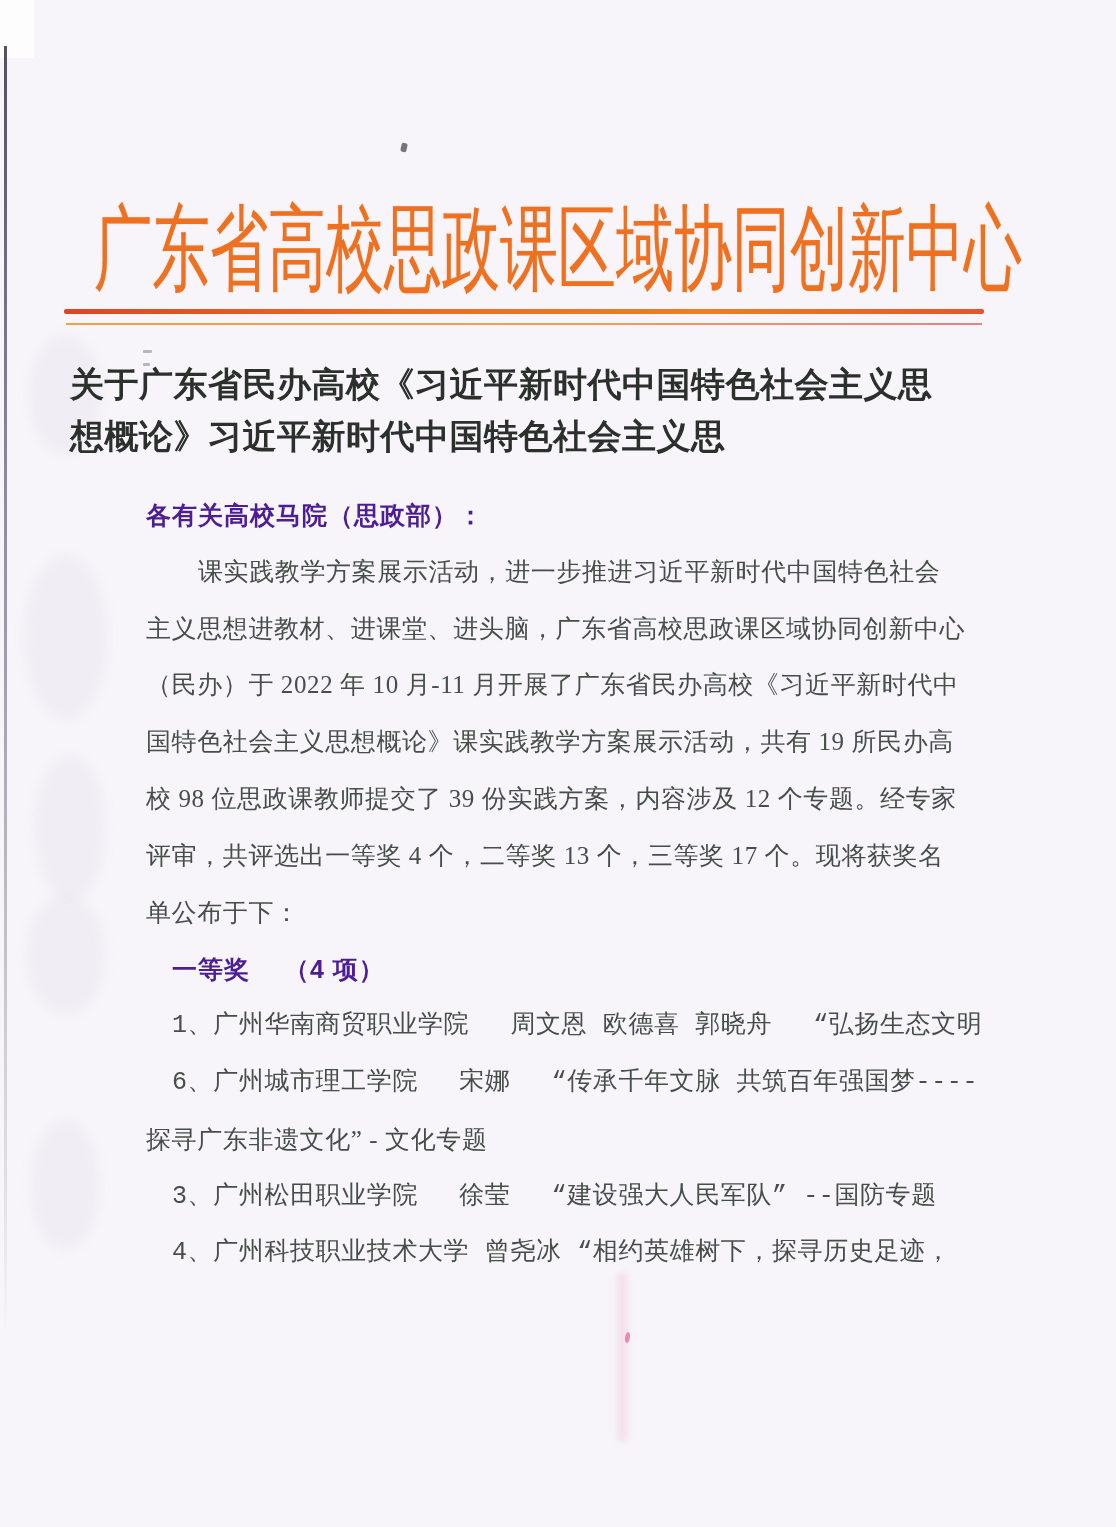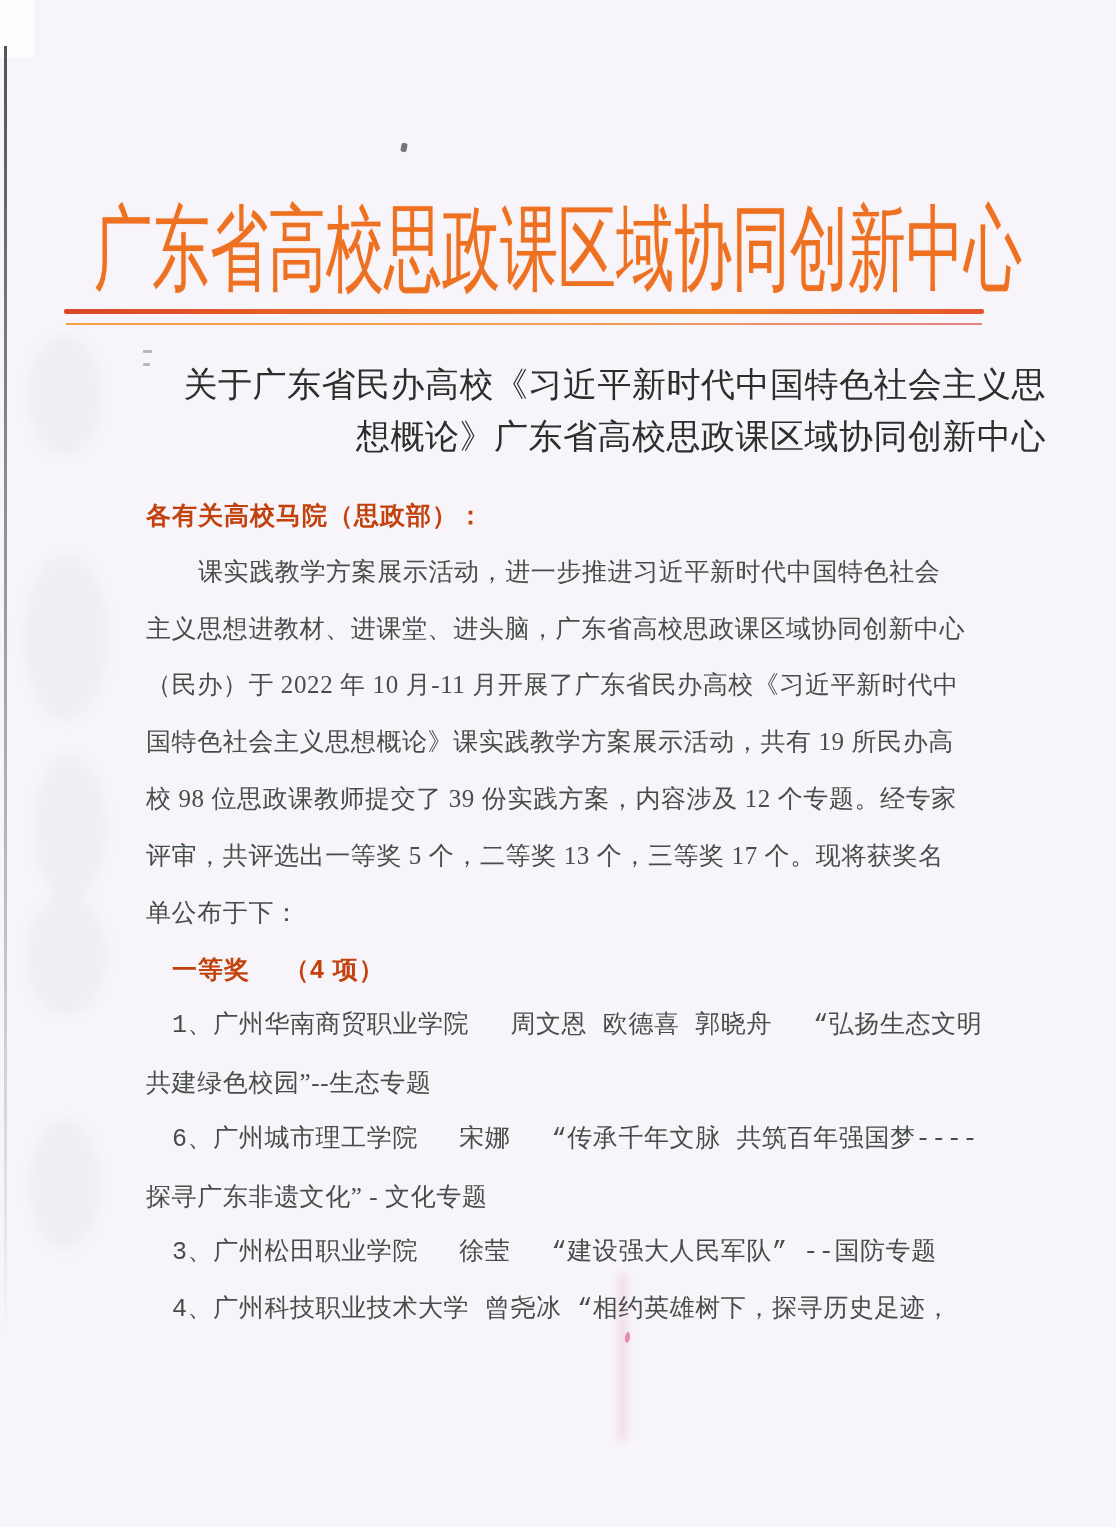--- a/index.html
+++ b/index.html
@@ -29,41 +29,41 @@
     background:linear-gradient(90deg,#dc4527 0%,#ea6b26 35%,#ef7f22 70%,#e4552d 100%);
     border-radius:2px;
   }
   .rule-thin{
     position:absolute;left:66px;top:323px;width:916px;height:2px;
     background:linear-gradient(90deg,#f2a23e 0%,#efa055 55%,#e58484 100%);
   }
   
   .doc-title{
     position:absolute;left:70px;top:358px;width:976px;
-    text-align:right;
+    text-align:left;
     font-family:"Liberation Sans","DejaVu Sans",sans-serif;
-    font-weight:400;
+    font-weight:700;
     font-size:34px;line-height:52px;
     color:#2c302d;
     letter-spacing:0.5px;
   }
   
   .body-col{
     position:absolute;left:146px;top:487px;width:836px;
     font-size:25px;line-height:56.8px;
     letter-spacing:0.6px;
     color:#474e49;
     white-space:nowrap;
   }
   .line{height:56.8px;}
   .indent2{padding-left:52px;}
   .indent1{padding-left:26px;font-family:Liberation Mono, monospace;}
   .bold-hei{
     font-family:"Liberation Sans","DejaVu Sans",sans-serif;
-    font-weight:700;color:#c2410c;letter-spacing:1px;
+    font-weight:700;color:#4c1d95;letter-spacing:1px;
   }
   
   .edge-line{
     position:absolute;left:4px;top:46px;width:3px;height:1290px;
     background:linear-gradient(180deg,
       rgba(40,40,52,.8) 0%,
       rgba(55,55,70,.55) 35%,
       rgba(75,75,92,.3) 70%,
       rgba(100,100,118,.1) 92%,
       rgba(100,100,118,0) 100%);
@@ -119,38 +119,37 @@
   <div class="tick t2"></div>
   <div class="pink-streak"></div>
   <div class="pink-dot"></div>
 
   <div class="letterhead">广东省高校思政课区域协同创新中心</div>
   <div class="rule-thick"></div>
   <div class="rule-thin"></div>
 
   <div class="doc-title">
     <div>关于广东省民办高校《习近平新时代中国特色社会主义思</div>
-    <div>想概论》广东省高校思政课区域协同创新中心</div>
+    <div>想概论》习近平新时代中国特色社会主义思</div>
   </div>
 
   <div class="body-col">
     <div class="line bold-hei">各有关高校马院（思政部）：</div>
 
     <div class="line indent2">课实践教学方案展示活动，进一步推进习近平新时代中国特色社会</div>
     <div class="line">主义思想进教材、进课堂、进头脑，广东省高校思政课区域协同创新中心</div>
     <div class="line">（民办）于 2022 年 10 月-11 月开展了广东省民办高校《习近平新时代中</div>
     <div class="line">国特色社会主义思想概论》课实践教学方案展示活动，共有 19 所民办高</div>
     <div class="line">校 98 位思政课教师提交了 39 份实践方案，内容涉及 12 个专题。经专家</div>
-    <div class="line">评审，共评选出一等奖 5 个，二等奖 13 个，三等奖 17 个。现将获奖名</div>
+    <div class="line">评审，共评选出一等奖 4 个，二等奖 13 个，三等奖 17 个。现将获奖名</div>
     <div class="line">单公布于下：</div>
 
     <div class="line indent1 bold-hei">一等奖　 （4 项）</div>
 
     <div class="line indent1">1、广州华南商贸职业学院　 周文恩 欧德喜 郭晓舟　 “弘扬生态文明</div>
-    <div class="line">共建绿色校园”--生态专题</div>
 
     <div class="line indent1">6、广州城市理工学院　 宋娜　 “传承千年文脉 共筑百年强国梦----</div>
     <div class="line">探寻广东非遗文化” - 文化专题</div>
 
     <div class="line indent1">3、广州松田职业学院　 徐莹　 “建设强大人民军队” --国防专题</div>
 
     <div class="line indent1">4、广州科技职业技术大学 曾尧冰 “相约英雄树下，探寻历史足迹，</div>
   </div>
 
 </div>

